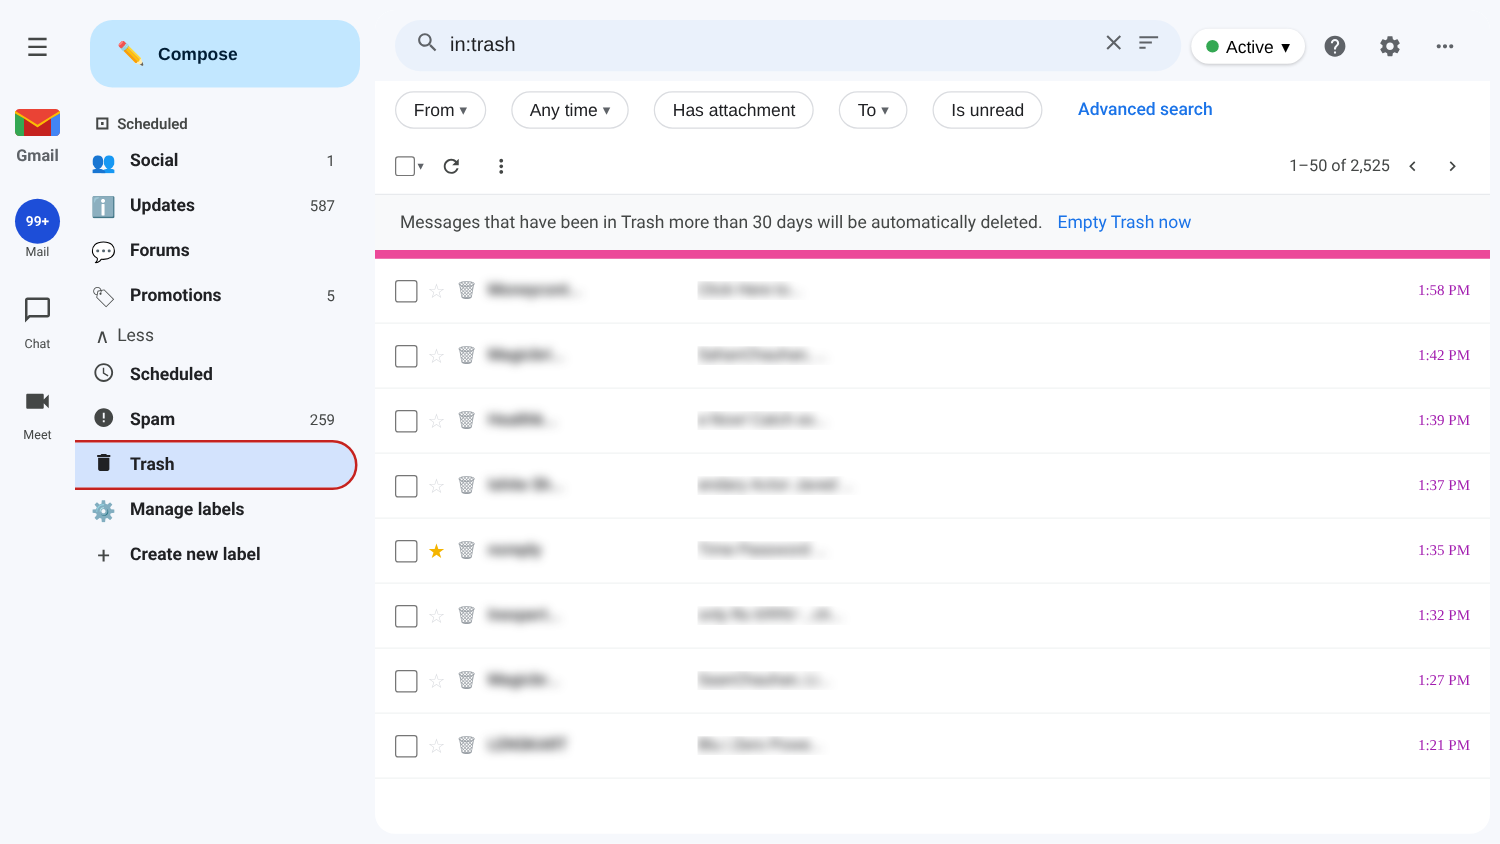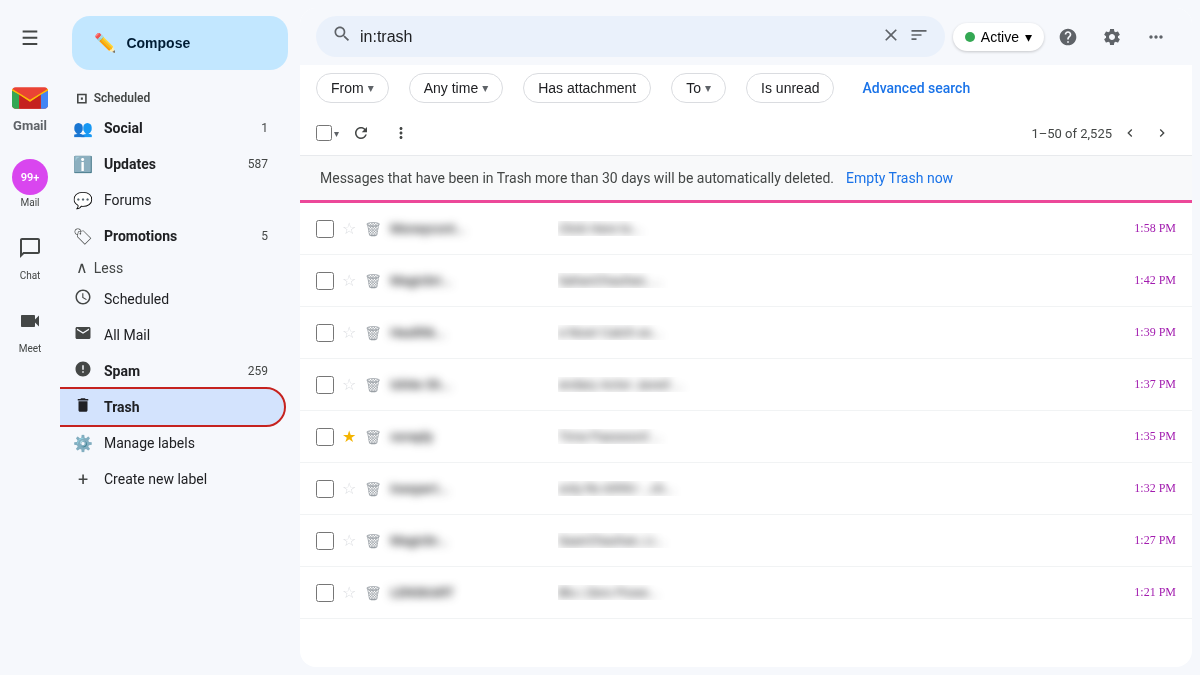--- a/index.html
+++ b/index.html
@@ -32,21 +32,21 @@
       display: flex; align-items: center; justify-content: center;
       font-size: 18px;
     }
     .left-icon-item .icon-label {
       font-size: 10px;
       color: #444746;
       margin-top: 2px;
     }
     .mail-avatar {
       width: 36px; height: 36px; border-radius: 50%;
-      background: #d946ef;
+      background: #1d4ed8;
       color: white;
       display: flex; align-items: center; justify-content: center;
       font-size: 13px; font-weight: 600;
       position: relative;
     }
 
     
     .sidebar {
       width: 240px;
       background: #f6f8fc;
@@ -88,21 +88,21 @@
       border-radius: 0 20px 20px 0;
       cursor: pointer;
       margin-right: 16px;
       height: 36px;
     }
     .sidebar-item.active {
       background: #d3e3fd;
       outline: 2px solid #c5221f;
     }
     .sidebar-item .item-icon { font-size: 16px; color: #444746; width: 22px; text-align: center; }
-    .sidebar-item .item-label { flex: 1; font-size: 14px; font-weight: 400; color: #202124; }
+    .sidebar-item .item-label { flex: 1; font-size: 14px; font-weight: 700; color: #202124; }
     .sidebar-item.active .item-label { font-weight: 700; }
     .sidebar-item .item-count { font-size: 12px; color: #444746; margin-left: auto; }
     .sidebar-item .item-label.bold { font-weight: 700; }
 
     .less-toggle {
       display: flex;
       align-items: center;
       gap: 6px;
       padding: 4px 16px;
       cursor: pointer;
@@ -228,21 +228,21 @@
 
     
     .trash-notice {
       background: #f8f9fa;
       padding: 14px 20px;
       display: flex;
       align-items: center;
       gap: 8px;
       font-size: 14px;
       color: #444746;
-      border-bottom: 3px solid #ec4899;
+      border-bottom: 7px solid #ec4899;
       flex-shrink: 0;
     }
     .empty-trash-btn {
       color: #1a73e8;
       cursor: pointer;
       font-weight: 400;
       margin-left: 4px;
     }
 
     
@@ -395,28 +395,20 @@
 
   <div class="sidebar-item">
     <span class="item-icon">
       <svg width="18" height="18" viewBox="0 0 24 24" fill="#444746">
           <path d="M11.99 2C6.47 2 2 6.48 2 12s4.47 10 9.99 10C17.52 22 22 17.52 22 12S17.52 2 11.99 2zm0 18c-4.42 0-8-3.58-8-8s3.58-8 8-8 8 3.58 8 8-3.58 8-8 8zm.5-13H11v6l5.25 3.15.75-1.23-4.5-2.67V7z"></path>
         </svg>
     </span>
     <span class="item-label">Scheduled</span>
   </div>
 
-  <div class="sidebar-item">
-    <span class="item-icon">
-      <svg width="18" height="18" viewBox="0 0 24 24" fill="#444746">
-          <path d="M20 4H4c-1.1 0-2 .9-2 2v12c0 1.1.9 2 2 2h16c1.1 0 2-.9 2-2V6c0-1.1-.9-2-2-2zm0 4l-8 5-8-5V6l8 5 8-5v2z"></path>
-        </svg>
-    </span>
-    <span class="item-label">All Mail</span>
-  </div>
 
   <div class="sidebar-item">
     <span class="item-icon">
       <svg width="18" height="18" viewBox="0 0 24 24" fill="#444746">
           <path d="M12 2C6.48 2 2 6.48 2 12s4.48 10 10 10 10-4.48 10-10S17.52 2 12 2zm1 15h-2v-2h2v2zm0-4h-2V7h2v6z"></path>
         </svg>
     </span>
     <span class="item-label bold">Spam</span>
     <span class="item-count">259</span>
   </div>

